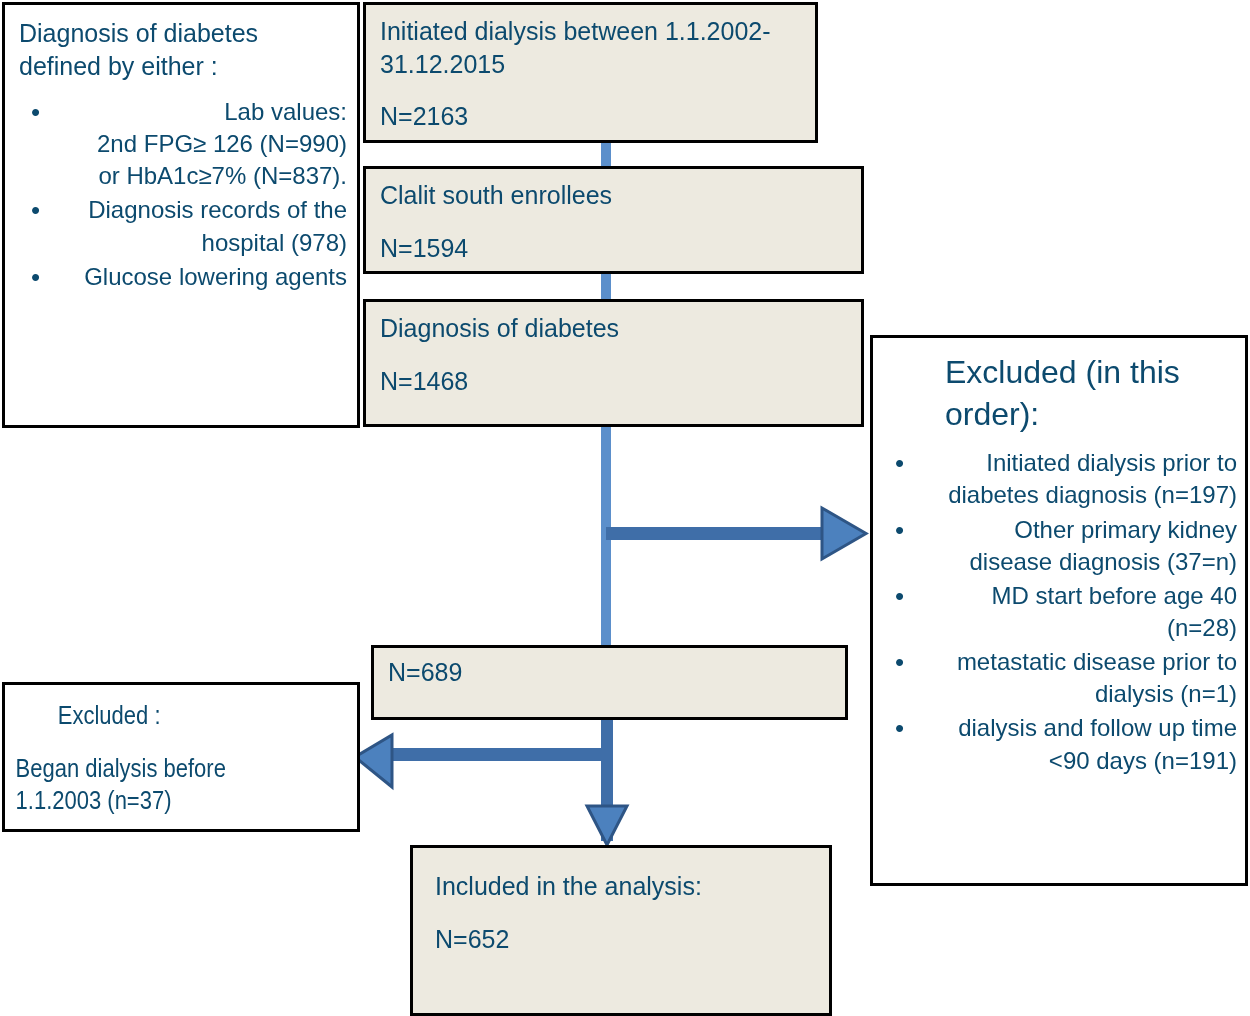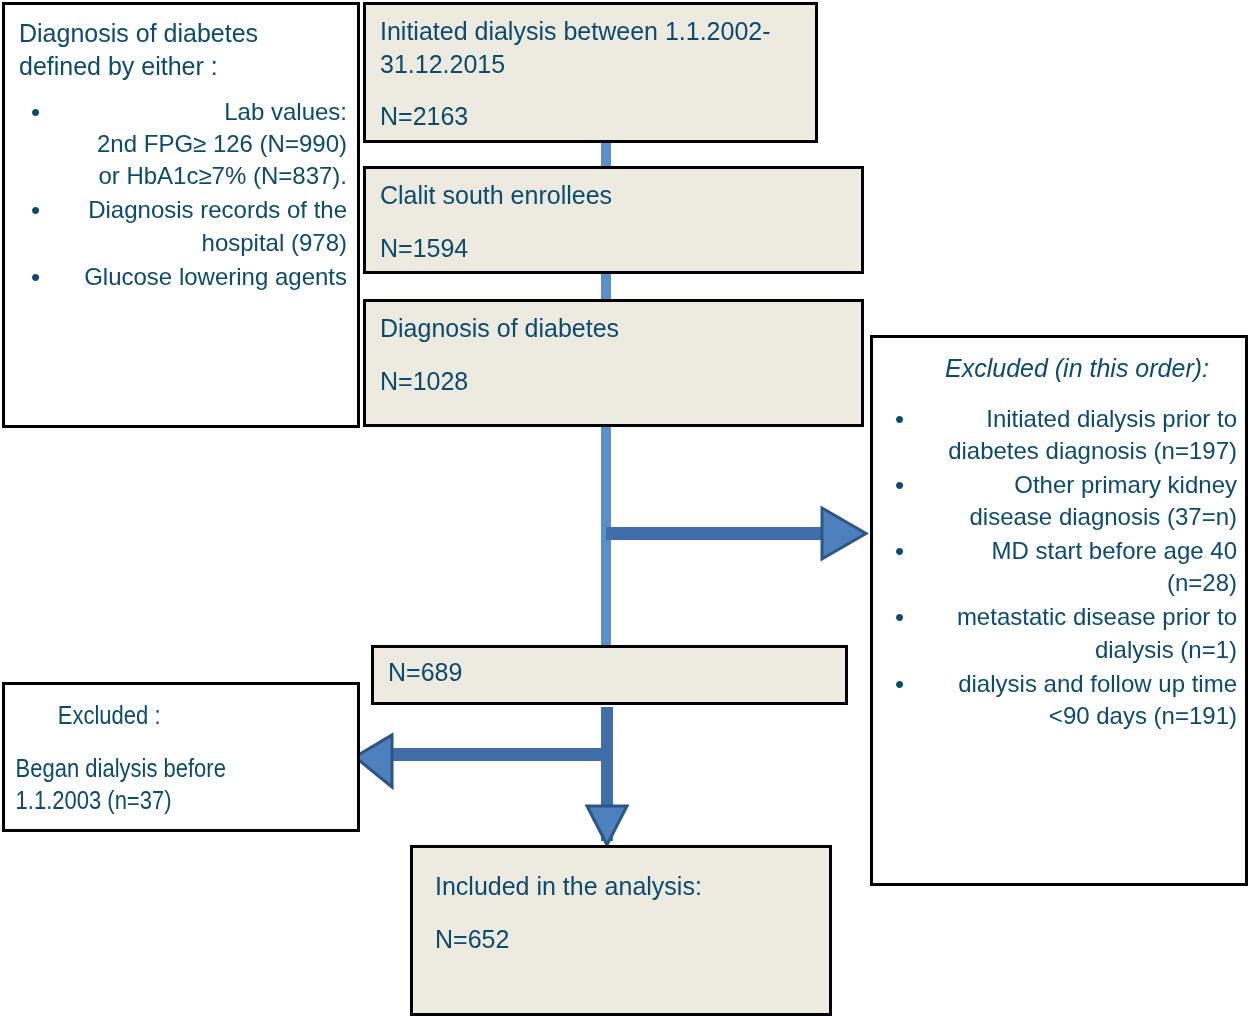--- a/index.html
+++ b/index.html
@@ -57,23 +57,22 @@
     left: 12px;
     top: -1px;
     font-size: 26px;
     line-height: 1.34;
   }
   .bullets li .sub {
     display: block;
     padding-left: 8px;
   }
   .hdr {
-    font-size: 25px;
+    font-size: 32px;
     line-height: 1.30;
-    font-style: italic;
   }
   .center-hdr {
     text-align: left;
     padding-left: 62px;
   }
   .condensed {
     font-family: "Liberation Sans Narrow", "Liberation Sans", sans-serif;
     transform: scaleX(0.88);
     transform-origin: left center;
   }
@@ -146,28 +145,28 @@
   <div class="box" style="left:363px; top:166px; width:501px; height:108px;">
     <div class="box-inner">
       <div class="line">Clalit south enrollees</div>
       <div class="line gap">N=1594</div>
     </div>
   </div>
 
   <div class="box" style="left:363px; top:299px; width:501px; height:128px;">
     <div class="box-inner">
       <div class="line">Diagnosis of diabetes</div>
-      <div class="line gap">N=1028</div>
+      <div class="line gap">N=1468</div>
     </div>
   </div>
 
   <div class="box plain" style="left:870px; top:335px; width:378px; height:551px;">
     <div class="box-inner" style="padding:14px 8px 0 10px;">
       <div class="hdr center-hdr">Excluded (in this order):</div>
-      <ul class="bullets" style="margin-top:18px;">
+      <ul class="bullets" style="margin-top:12px;">
         <li>
           <span>Initiated dialysis prior to</span>
           <span class="sub" style="padding-left:0">diabetes diagnosis (n=197)</span>
         </li>
         <li>
           <span> Other primary kidney</span>
           <span class="sub" style="padding-left:0">disease diagnosis (37=n)</span>
         </li>
         <li>
           <span>MD start before age 40</span>
@@ -178,21 +177,21 @@
           <span class="sub" style="padding-left:0">dialysis (n=1)</span>
         </li>
         <li>
           <span>dialysis and follow up time</span>
           <span class="sub" style="padding-left:0">&lt;90 days (n=191)</span>
         </li>
       </ul>
     </div>
   </div>
 
-  <div class="box" style="left:371px; top:645px; width:477px; height:60px;">
+  <div class="box" style="left:371px; top:645px; width:477px; height:75px;">
     <div class="box-inner" style="padding:8px 14px 0 14px;">
       <div class="line">N=689</div>
     </div>
   </div>
 
   <div class="box plain" style="left:2px; top:682px; width:358px; height:150px;">
     <div class="box-inner condensed" style="padding:14px 10px 0 12px; width:400px;">
       <div class="line" style="padding-left:48px;">Excluded :</div>
       <div class="line gap">Began dialysis before</div>
       <div class="line">1.1.2003 (n=37)</div>

